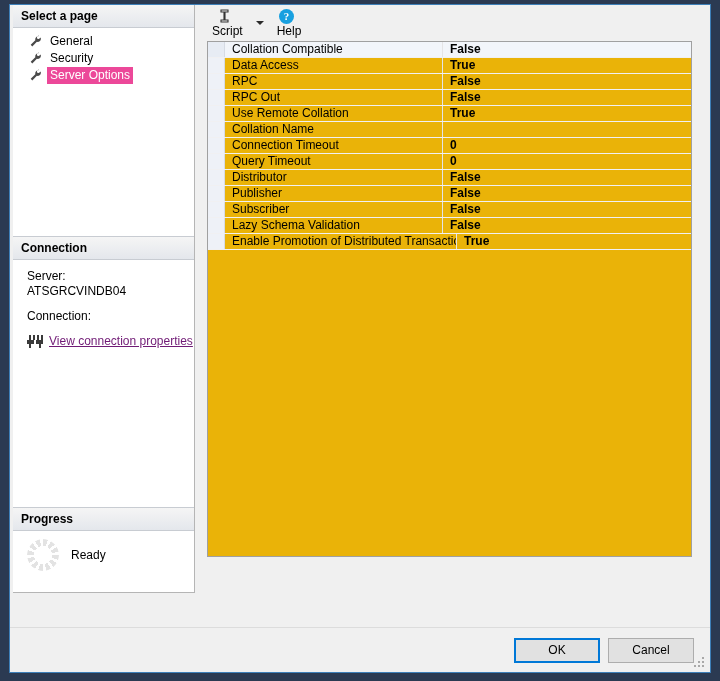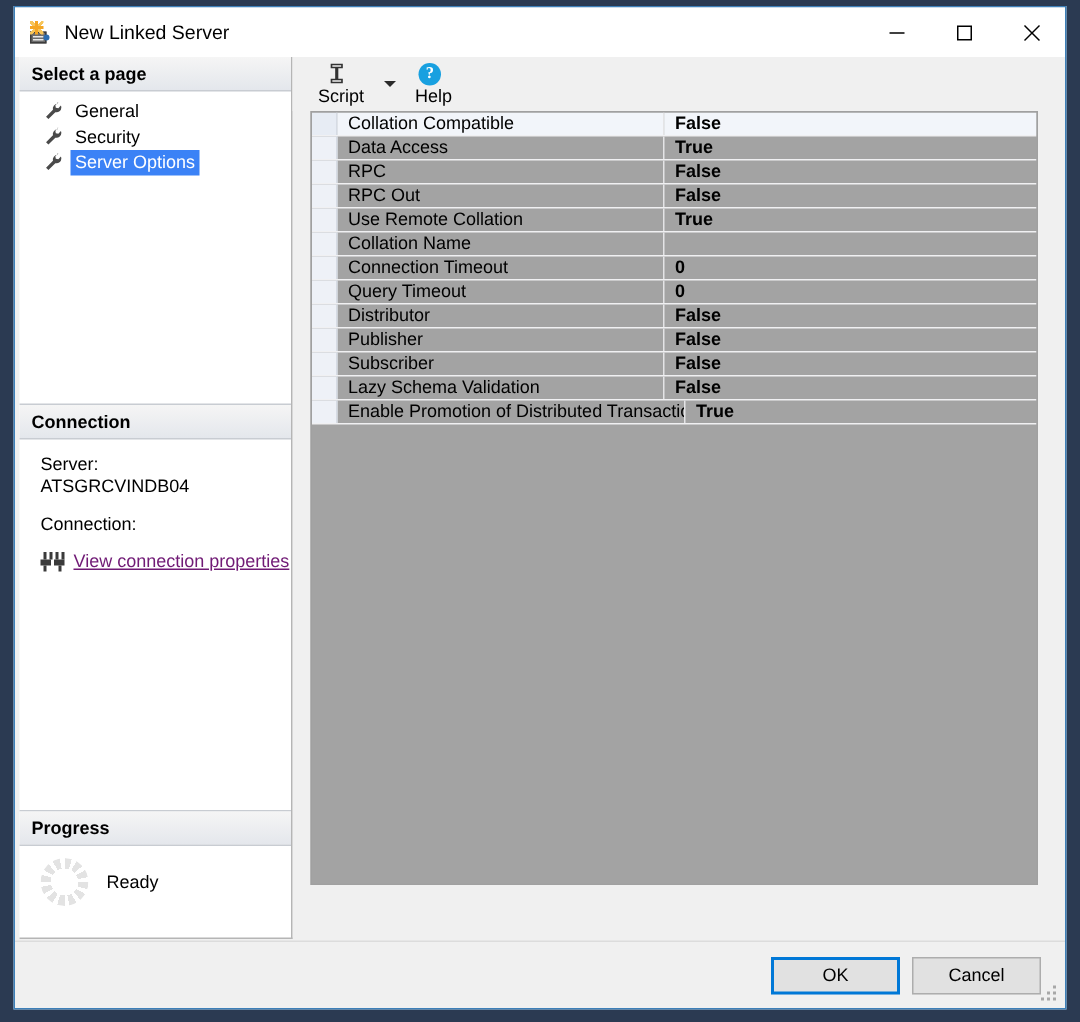--- a/index.html
+++ b/index.html
@@ -149,21 +149,21 @@
   .page-item .wrench {
     width: 13px;
     height: 13px;
     margin-right: 5px;
     flex: none;
   }
   .page-label {
     padding: 0 3px;
   }
   .page-item.selected .page-label {
-    background: #3b82f6;
+    background: #ec4899;
     color: #ffffff;
   }
   #pagelist-spacer { flex: 1; }
 
   
   #connection-panel {
     border-top: 1px solid #c8ccd2;
   }
   #connection-body {
     padding: 9px 0 6px 14px;
@@ -295,21 +295,21 @@
     text-align: center;
     margin-right: 5px;
     flex: none;
     font-family: "Liberation Serif", serif;
   }
 
   
   #grid-wrap {
     margin: 0 18px 0 12px;
     border: 1px solid #a0a0a0;
-    background: #a3a3a3;
+    background: #eab308;
     height: 516px;
     box-sizing: border-box;
     overflow: hidden;
     position: relative;
   }
   .grid-row {
     display: flex;
     height: 16px;
     border-bottom: 1px solid #f0f0f2;
     box-sizing: border-box;
@@ -388,46 +388,20 @@
     position: absolute;
     width: 2px; height: 2px;
     background: #a8a8a8;
   }
 </style>
 </head>
 <body>
 
 <div id="window">
 
-  <div id="titlebar">
-    <div id="title-icon">
-      <div class="srv"></div>
-      <div class="star"></div>
-      <div class="dot"></div>
-    </div>
-    <div id="title-text">New Linked Server</div>
-    <div id="winbuttons">
-      <button class="winbtn" title="Minimize">
-        <svg width="12" height="12" viewBox="0 0 12 12">
-            <line x1="1" y1="6" x2="11" y2="6" stroke="#000" stroke-width="1"></line>
-          </svg>
-      </button>
-      <button class="winbtn" title="Maximize">
-        <svg width="12" height="12" viewBox="0 0 12 12">
-            <rect x="1.5" y="1.5" width="9" height="9" fill="none" stroke="#000" stroke-width="1"></rect>
-          </svg>
-      </button>
-      <button class="winbtn" title="Close">
-        <svg width="12" height="12" viewBox="0 0 12 12">
-            <line x1="1" y1="1" x2="11" y2="11" stroke="#000" stroke-width="1"></line>
-            <line x1="11" y1="1" x2="1" y2="11" stroke="#000" stroke-width="1"></line>
-          </svg>
-      </button>
-    </div>
-  </div>
 
   <div id="bodyarea">
 
     <div id="sidebar">
 
       <div class="panel-header">Select a page</div>
 
       <div id="pagelist">
         <div class="page-item">
           <span class="wrench">

